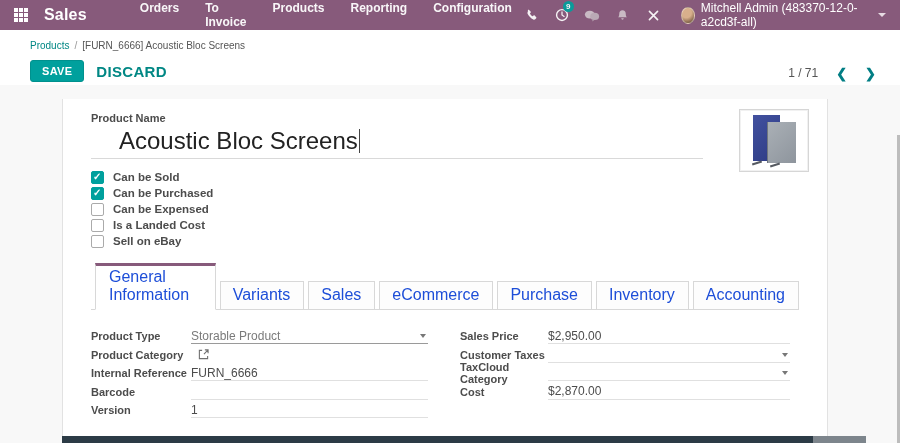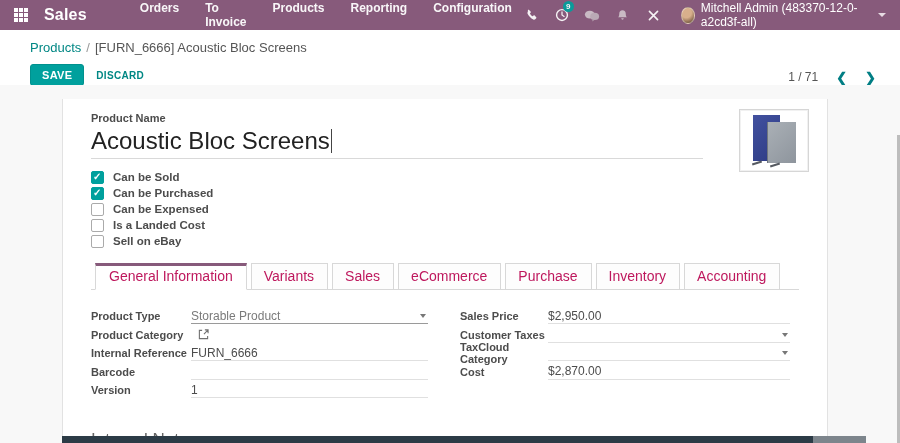--- a/index.html
+++ b/index.html
@@ -18,55 +18,55 @@
   .tb-icon { width:26px; height:18px; display:flex; align-items:center; justify-content:center; position:relative; cursor:pointer; opacity:.92; }
   .tb-icon svg { display:block; }
   .badge { position:absolute; top:-5px; right:-1px; background:#00A09D; color:#fff; font-size:8px; line-height:11px; min-width:11px; border-radius:6px; text-align:center; padding:0 2px; font-weight:bold; }
   .user-menu { display:flex; align-items:center; gap:6px; cursor:pointer; margin-left:8px; }
   .avatar { width:17px; height:17px; border-radius:50%; background:radial-gradient(circle at 35% 30%, #d8b08c 0 40%, #8a6a4f 75%, #5d4636); border:1px solid rgba(255,255,255,.4); }
   .user-name { font-size:12px; color:#fff; }
   .caret-down-w { width:0; height:0; border-left:4px solid transparent; border-right:4px solid transparent; border-top:4px solid #e7dbe3; }
 
   
   .control-panel { background:#fff; padding:10px 30px 8px; position:relative; }
-  .breadcrumb { font-size:13px; color:#777; margin-bottom:9px; }
+  .breadcrumb { font-size:10px; color:#777; margin-bottom:9px; }
   .breadcrumb .bc-link { color:#008784; cursor:pointer; }
   .breadcrumb .bc-sep { color:#999; margin:0 5px; }
   .breadcrumb .bc-current { color:#555; }
   .cp-buttons { display:flex; align-items:center; gap:12px; }
   .btn-save { background:#00A09D; color:#fff; border:1px solid #00918e; font-size:11px; font-weight:bold; padding:4px 11px; border-radius:3px; cursor:pointer; letter-spacing:.3px; }
-  .btn-discard { background:none; border:none; color:#008784; font-size:10px; font-weight:bold; cursor:pointer; letter-spacing:.3px; }
+  .btn-discard { background:none; border:none; color:#008784; font-size:15px; font-weight:bold; cursor:pointer; letter-spacing:.3px; }
   .pager { position:absolute; right:24px; bottom:10px; display:flex; align-items:center; gap:18px; }
   .pager-count { font-size:12px; color:#555; }
   .pager-arrow { font-size:13px; font-weight:bold; color:#017e84; cursor:pointer; line-height:1; }
 
   
   .content { position:absolute; top:85px; left:0; right:0; bottom:0; background:#f8f8f8; }
   .sheet { position:absolute; left:62px; top:14px; width:766px; height:100%; background:#fff; border-left:1px solid #e2e2e2; border-right:1px solid #e2e2e2; padding:13px 28px 0; }
 
   .field-label-sm { font-size:11px; font-weight:bold; color:#4c4c4c; }
   .title-wrap { margin-top:3px; width:612px; border-bottom:1px solid #d9d9d9; padding-bottom:3px; }
-  .title-input { font-size:24px; color:#222; white-space:nowrap; }
+  .title-input { font-size:24px; color:#222; white-space:nowrap;margin-left:28px; }
   .text-cursor { display:inline-block; width:1px; height:24px; background:#444; vertical-align:-4px; margin-left:1px; }
 
   .cb-group { margin-top:10px; }
   .cb-row { display:flex; align-items:center; gap:9px; height:16px; cursor:pointer; }
   .cb { width:13px; height:13px; border:1px solid #aaa; border-radius:2px; background:#fff; position:relative; flex:0 0 13px; }
   .cb.checked { background:#00A09D; border-color:#00A09D; }
   .cb.checked::after { content:"✓"; position:absolute; left:1px; top:-1px; color:#fff; font-size:10px; font-weight:bold; }
   .cb-label { font-size:11.5px; font-weight:bold; color:#4c4c4c; }
 
   .product-img { position:absolute; top:10px; right:18px; width:70px; height:63px; background:#fff; border:1px solid #d6d6d6; box-shadow:0 0 0 1px #f1f1f1 inset; }
   .panel-blue { position:absolute; left:13px; top:5px; width:27px; height:46px; background:linear-gradient(135deg,#42519f,#2d3b84); }
   .panel-gray { position:absolute; left:27px; top:12px; width:29px; height:41px; background:linear-gradient(135deg,#aab0b6,#8e959d); border-left:1px solid #6f767e; }
   .panel-foot { position:absolute; width:10px; height:2px; background:#555a61; }
 
   
   .tabs { margin-top:14px; display:flex; align-items:flex-end; gap:4px; border-bottom:1px solid #d8d8d8; padding-left:4px; }
-  .tab { font-size:14px; color:#be185d; background:#fff; border:1px solid #d8d8d8; border-bottom:none; padding:4px 13px 5px; cursor:pointer; position:relative; margin-bottom:-1px; }
+  .tab { font-size:16px; color:#1d4ed8; background:#fff; border:1px solid #d8d8d8; border-bottom:none; padding:4px 13px 5px; cursor:pointer; position:relative; margin-bottom:-1px; }
   .tab.inactive { border-bottom:1px solid #d8d8d8; background:#fdfdfd;padding-left:12px; }
   .tab.active { border-top:3px solid #875A7B; background:#fff; padding-top:2px; border-bottom:1px solid #fff; }
 
   
   .fields { margin-top:17px; display:grid; grid-template-columns:337px 330px; column-gap:32px; align-items:start; }
   .fcol { display:flex; flex-direction:column; }
   .frow { display:flex; align-items:center; height:18.5px; }
   .flabel { flex:0 0 100px; font-size:11px; font-weight:bold; color:#4c4c4c; }
   .fcol-right .flabel { flex-basis:88px; }
   .fcontrol { flex:1; position:relative; border-bottom:1px solid #e0e0e0; height:16px; display:flex; align-items:center; cursor:text; }

